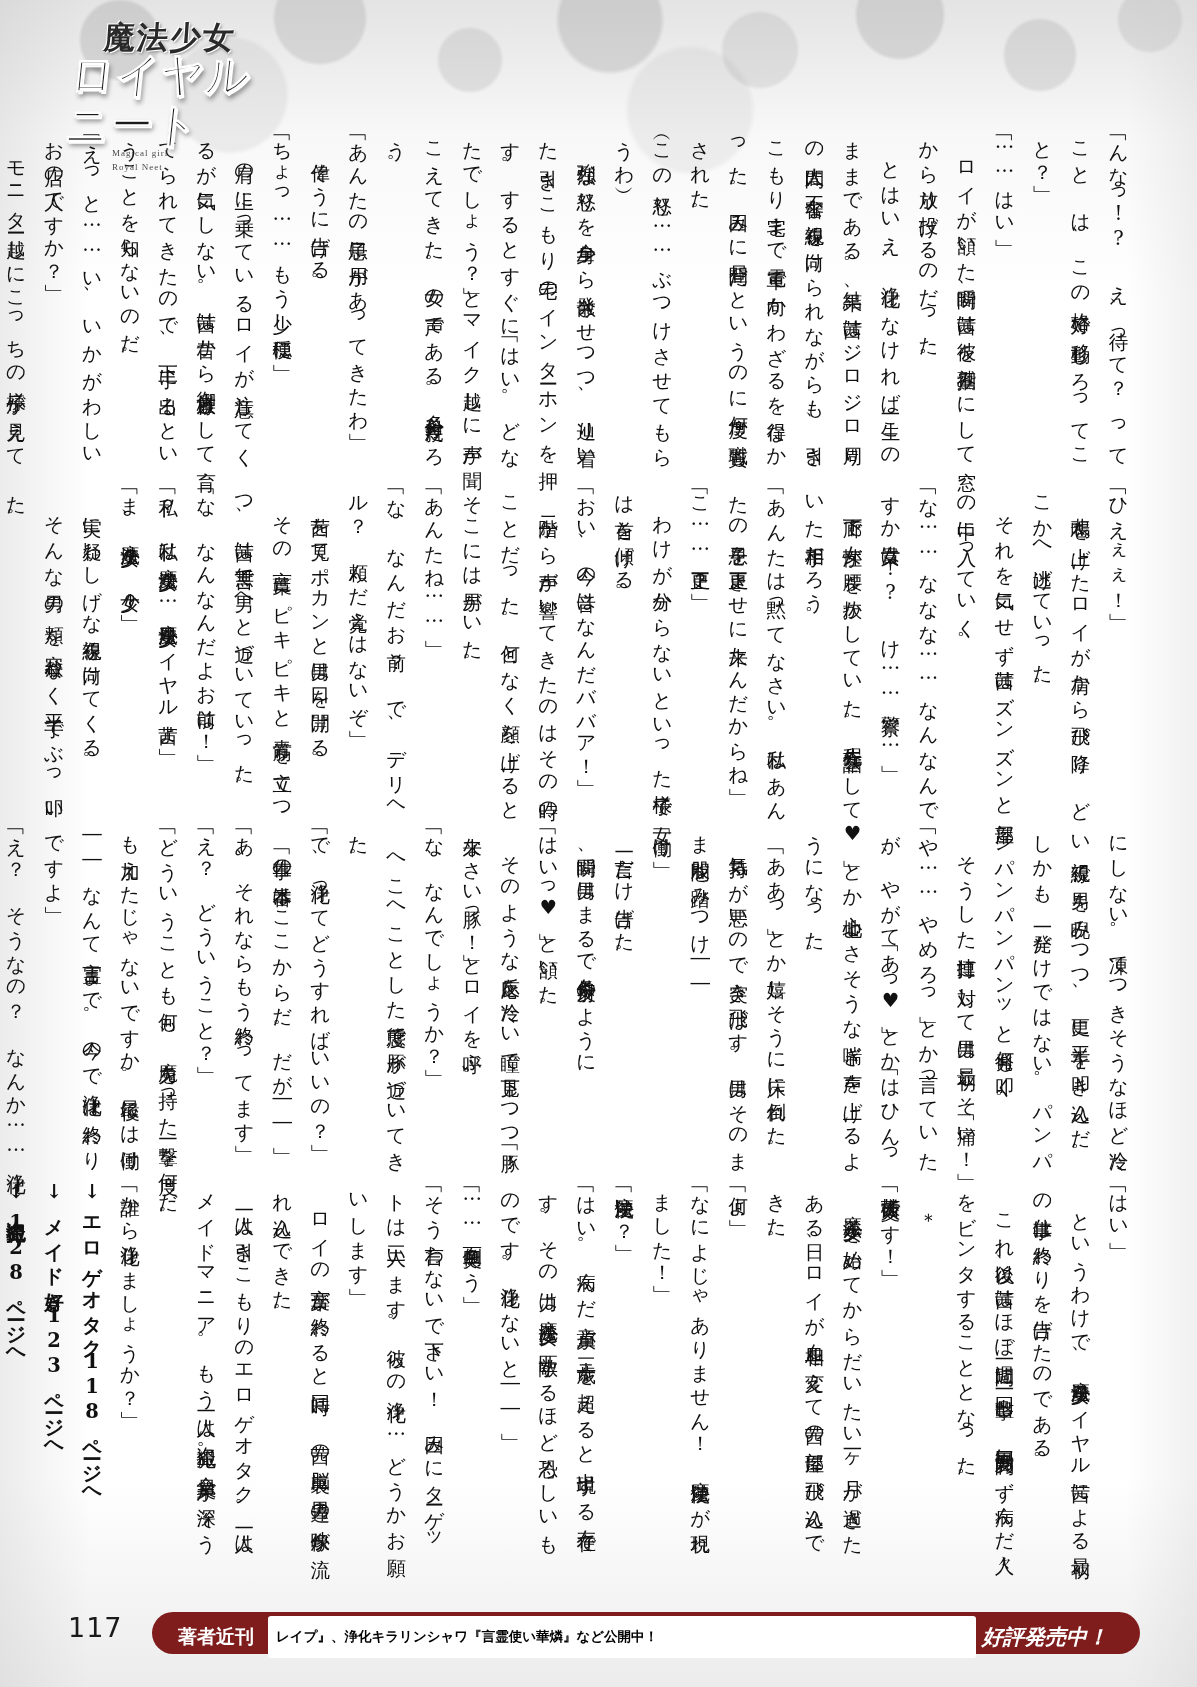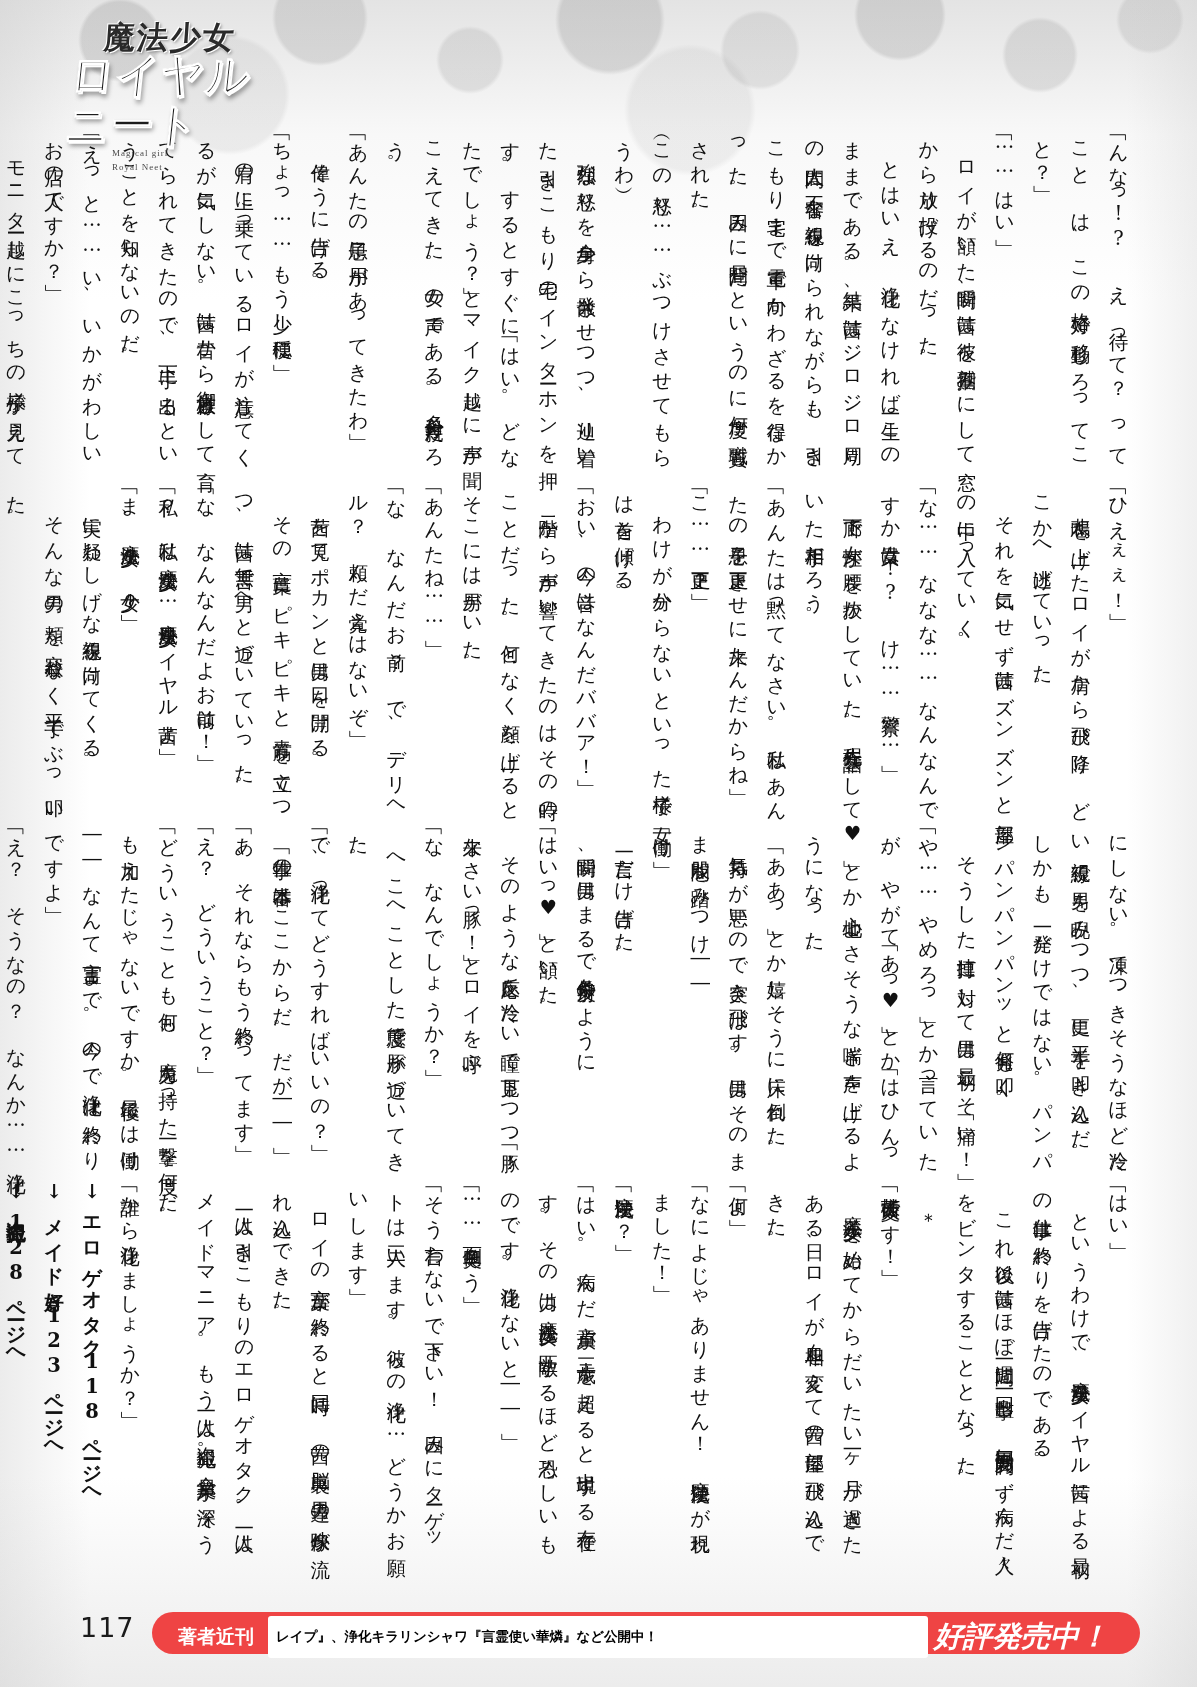--- a/index.html
+++ b/index.html
@@ -127,35 +127,35 @@
 
   
   .choice {
     font-weight: 700;
     letter-spacing: 2px;
   }
 
   
   .page-num {
     position: absolute;
-    left: 80px; top: 1612px;
+    left: 68px; top: 1612px;
     font-family: "DejaVu Sans", sans-serif;
     font-size: 27px;
     font-weight: 400;
     color: #1a1a1a;
     letter-spacing: 1px;
     z-index: 7;
   }
 
   
   .footer-banner {
     position: absolute;
     left: 152px; top: 1612px;
     width: 988px; height: 42px;
-    background: #ef4444;
+    background: #7f1d1d;
     border-radius: 29px;
     z-index: 7;
     display: flex;
     align-items: center;
     padding: 7px 10px 0 8px;
   }
   .footer-tag {
     flex: 0 0 auto;
     color: #ffffff;
     font-family: "DejaVu Sans", sans-serif;
@@ -182,21 +182,21 @@
     line-height: 1.48;
     font-weight: 600;
     letter-spacing: 0px;
   }
   .footer-cta {
     flex: 0 0 auto;
     color: #ffffff;
     font-family: "DejaVu Sans", sans-serif;
     font-weight: 700;
     font-style: italic;
-    font-size: 29px;
+    font-size: 21px;
     letter-spacing: 0px;
     padding-right: 22px;
     white-space: nowrap;
   }
 </style>
 </head>
 <body>
 
 <div id="page">
 

